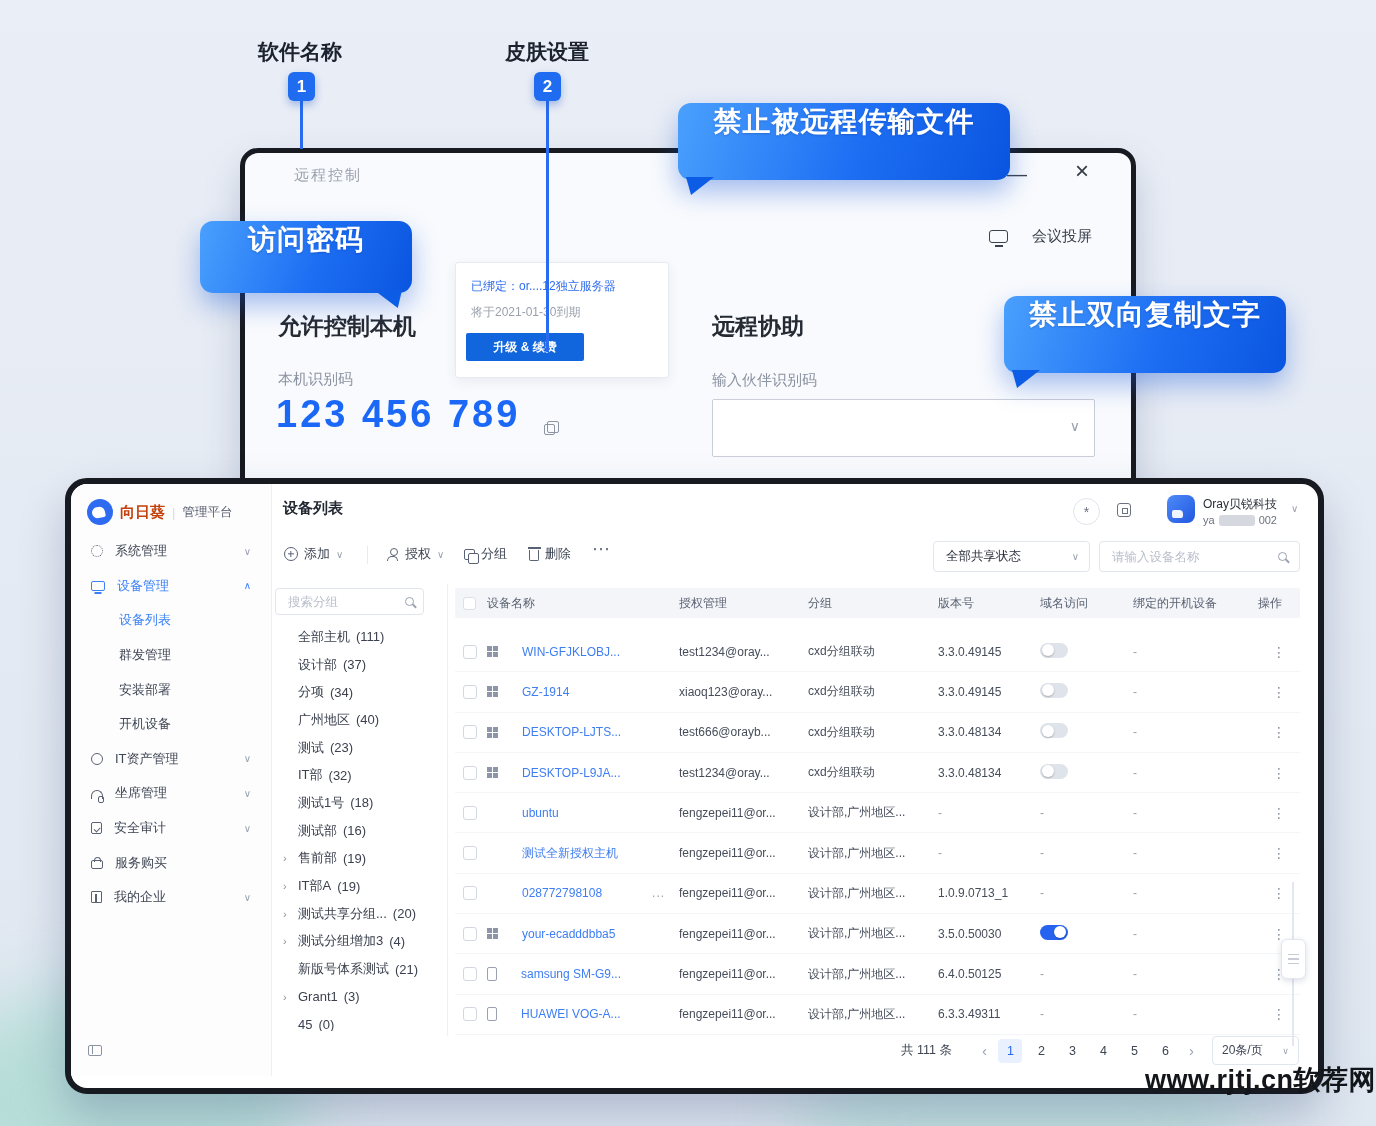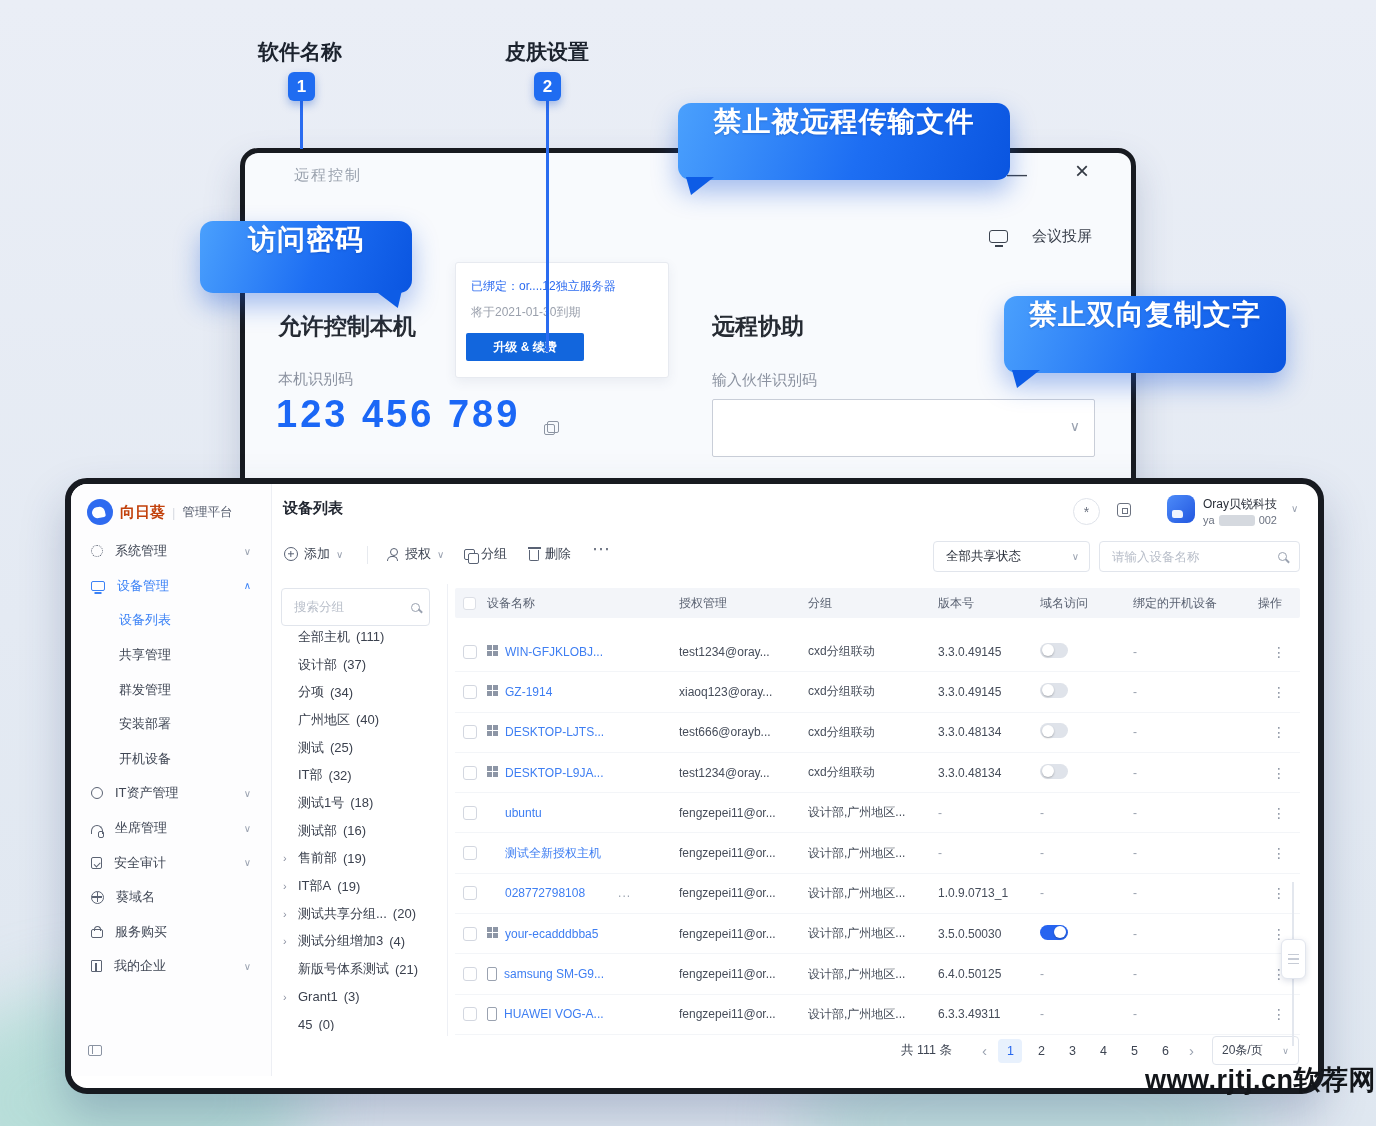--- a/index.html
+++ b/index.html
@@ -86,37 +86,37 @@
   .filter-box{position:absolute;left:862px;top:57px;width:157px;height:31px;border:1px solid #e1e5ec;border-radius:4px;
     background:#fff;display:flex;align-items:center;justify-content:space-between;padding:0 10px 0 12px;
     font-size:12.5px;color:#2c323d;box-sizing:border-box}
   .filter-box .chev{font-size:10px;color:#9aa2b0}
   .searchwrap{position:absolute;border:1px solid #e1e5ec;border-radius:4px;background:#fff;box-sizing:border-box;
     display:flex;align-items:center}
   .searchwrap input{flex:1;border:none;outline:none;background:transparent;font-size:12.5px;color:#2c323d;
     padding:0 4px 0 12px;font-family:inherit;min-width:0}
   .searchwrap input::placeholder{color:#b8bec9}
   .sw-dev{left:1028px;top:57px;width:201px;height:31px}
-  .sw-grp{left:210px;top:104px;width:149px;height:38px}
+  .sw-grp{left:204px;top:104px;width:149px;height:27px}
   .ic-search{margin-right:12px}
 
   .gp-list{position:absolute;left:212px;top:139px;width:164px;height:408px;overflow:hidden}
   .gp-item{height:27.7px;display:flex;align-items:center;font-size:13px;color:#3b414e;position:relative}
   .gp-arrow{width:15px;font-size:11px;color:#8a90a0}
   .gp-count{margin-left:6px;color:#3b414e}
   .vdiv{position:absolute;left:376px;top:100px;width:1px;height:452px;background:#eef0f5}
 
   .tbl{position:absolute;left:384px;top:104px;width:845px}
   .thead,.trow{display:grid;grid-template-columns:32px 192px 129px 130px 102px 93px 125px 42px;align-items:center}
   .thead{height:30px;background:#f3f5f9;border-radius:2px;font-size:12px;color:#5a6272}
   .tbody{position:absolute;left:0;top:44px;width:845px}
   .trow{height:39.3px;font-size:12px;color:#464d5a;border-bottom:1px solid #f3f5f8;background:#fff}
   .cb{width:14px;height:14px;border:1.3px solid #d3d7e0;border-radius:3px;background:#fff;margin-left:8px;box-sizing:border-box}
   .thead .cb{border-color:#dcdfe6}
-  .ncell{display:flex;align-items:flex-start;gap:7px;color:#3e7ef2;overflow:hidden;white-space:nowrap}
+  .ncell{display:flex;align-items:center;gap:24px;color:#3e7ef2;overflow:hidden;white-space:nowrap}
   .ncell .ellip{color:#9aa2af;margin-left:26px;letter-spacing:1px}
   .dash{color:#9aa2af}
   .act{color:#8b93a1;font-size:14px;text-align:center}
   .tg{width:28px;height:15px;border-radius:8px;background:#dfe3ea;position:relative;display:inline-block}
   .tg .knob{position:absolute;top:1.5px;left:2px;width:12px;height:12px;border-radius:50%;background:#fff;
     box-shadow:0 1px 2px rgba(0,0,0,.25)}
   .tg.on{background:#2664f0}.tg.on .knob{left:14px}
 
   .pagination{position:absolute;left:830px;top:552px;display:flex;align-items:center;font-size:12.5px;color:#3e4553}
   .pg-total{margin-right:22px}
@@ -230,23 +230,20 @@
         </div>
         <div class="sd-item active">
           <span class="ic ic-monitor"></span>
           <span class="lbl">设备管理</span>
           <span class="sd-chev">∧</span>
         </div>
         <div class="sd-item sub active">
           <span class="lbl" style="margin-left:0">设备列表</span>
         </div>
         <div class="sd-item sub">
-          <span class="lbl" style="margin-left:0">共享管理</span>
-        </div>
-        <div class="sd-item sub">
           <span class="lbl" style="margin-left:0">群发管理</span>
         </div>
         <div class="sd-item sub">
           <span class="lbl" style="margin-left:0">安装部署</span>
         </div>
         <div class="sd-item sub">
           <span class="lbl" style="margin-left:0">开机设备</span>
         </div>
         <div class="sd-item">
           <span class="ic ic-circle"></span>
@@ -255,24 +252,20 @@
         </div>
         <div class="sd-item">
           <span class="ic ic-headset"></span>
           <span class="lbl">坐席管理</span>
           <span class="sd-chev">∨</span>
         </div>
         <div class="sd-item">
           <span class="ic ic-audit"></span>
           <span class="lbl">安全审计</span>
           <span class="sd-chev">∨</span>
-        </div>
-        <div class="sd-item">
-          <span class="ic ic-globe"></span>
-          <span class="lbl">葵域名</span>
         </div>
         <div class="sd-item">
           <span class="ic ic-bag"></span>
           <span class="lbl">服务购买</span>
         </div>
         <div class="sd-item">
           <span class="ic ic-building"></span>
           <span class="lbl">我的企业</span>
           <span class="sd-chev">∨</span>
         </div>
@@ -347,21 +340,21 @@
           <span class="gp-count">(34)</span>
         </div>
       <div class="gp-item">
           <span class="gp-arrow"></span>
           <span class="gp-name">广州地区</span>
           <span class="gp-count">(40)</span>
         </div>
       <div class="gp-item">
           <span class="gp-arrow"></span>
           <span class="gp-name">测试</span>
-          <span class="gp-count">(25)</span>
+          <span class="gp-count">(23)</span>
         </div>
       <div class="gp-item">
           <span class="gp-arrow"></span>
           <span class="gp-name">IT部</span>
           <span class="gp-count">(32)</span>
         </div>
       <div class="gp-item">
           <span class="gp-arrow"></span>
           <span class="gp-name">测试1号</span>
           <span class="gp-count">(18)</span>

